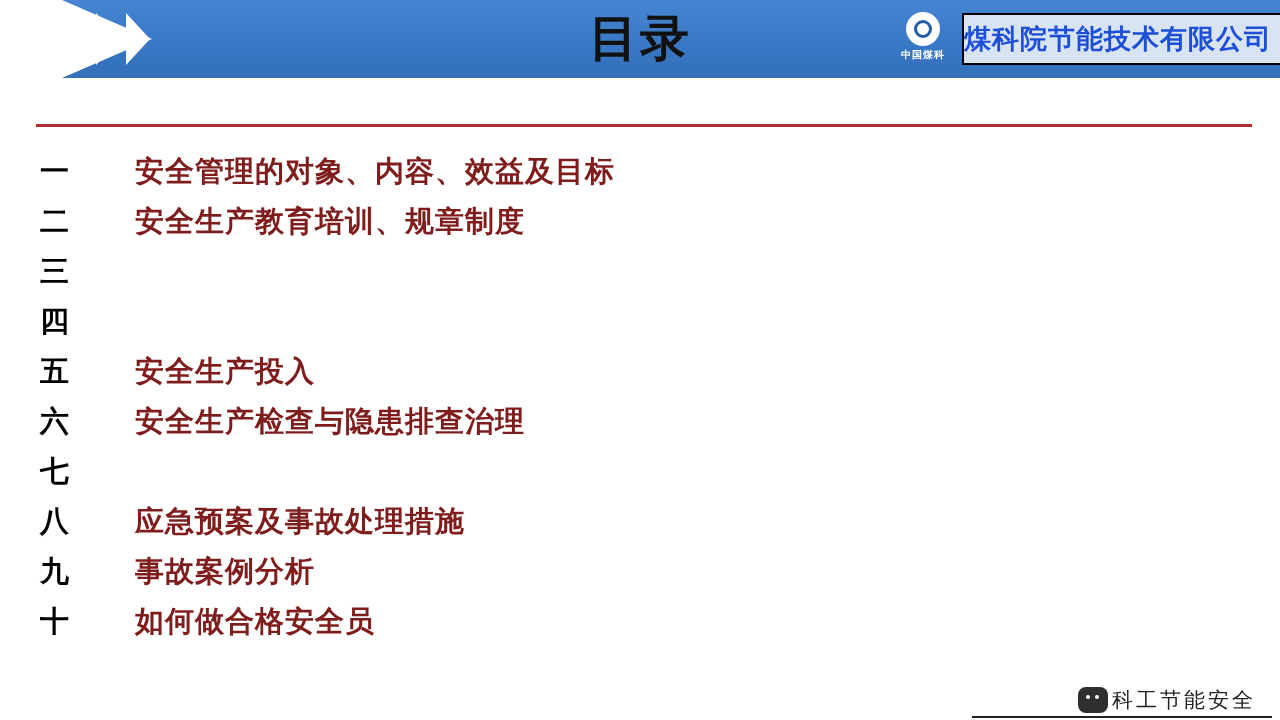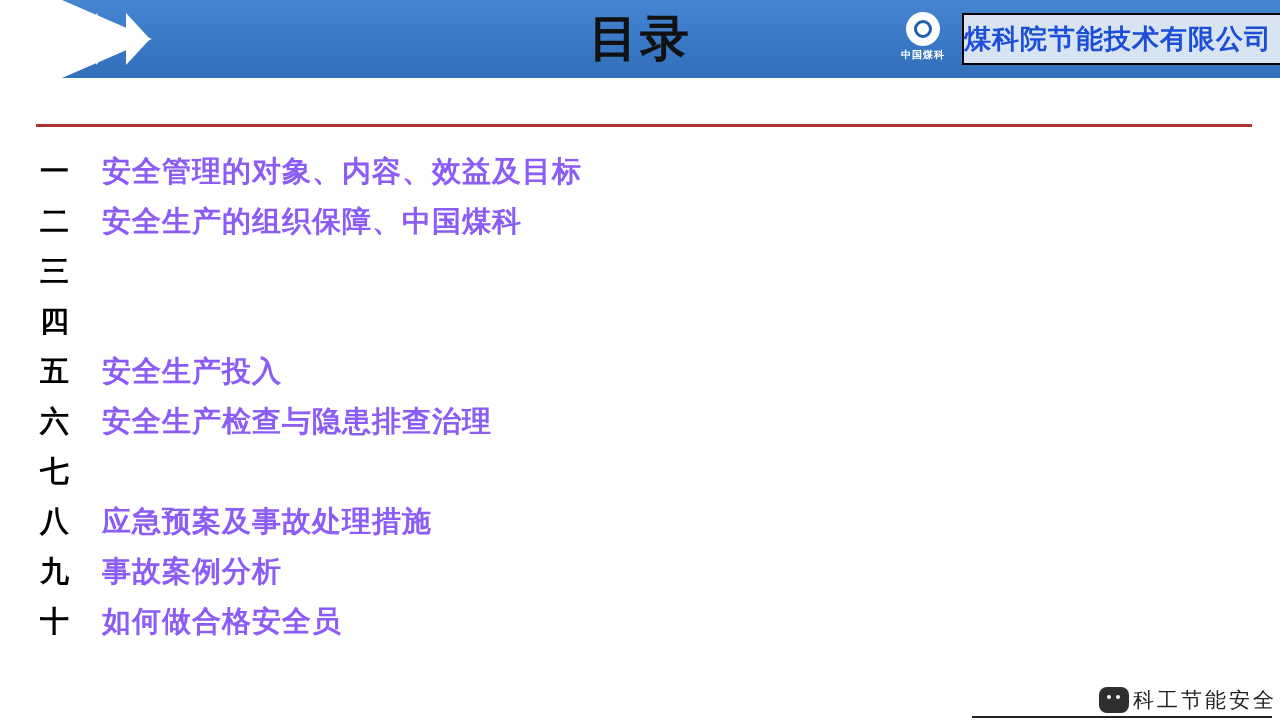--- a/index.html
+++ b/index.html
@@ -153,29 +153,30 @@
     width: 62px;
     flex: 0 0 62px;
     font-size: 29px;
     font-weight: bold;
     color: #000000;
     letter-spacing: 1px;
   }
   .toc-label {
     font-size: 29px;
     font-weight: bold;
-    color: #8b5cf6;
+    color: #7f1d1d;
     letter-spacing: 1px;
     white-space: nowrap;
+    margin-left: 33px;
   }
 
   
   .footer-mark {
     position: absolute;
-    right: 3px;
+    right: 24px;
     bottom: 6px;
     display: flex;
     align-items: center;
     gap: 4px;
   }
   .wechat-badge {
     width: 30px;
     height: 26px;
     background: #2f2f2f;
     border-radius: 8px;
@@ -235,21 +236,21 @@
 
   <div class="toc">
 
     <div class="toc-row">
       <div class="toc-num">一</div>
       <div class="toc-label">安全管理的对象、内容、效益及目标</div>
     </div>
 
     <div class="toc-row">
       <div class="toc-num">二</div>
-      <div class="toc-label">安全生产的组织保障、中国煤科</div>
+      <div class="toc-label">安全生产教育培训、规章制度</div>
     </div>
 
     <div class="toc-row">
       <div class="toc-num">三</div>
     </div>
 
     <div class="toc-row">
       <div class="toc-num">四</div>
     </div>
 

